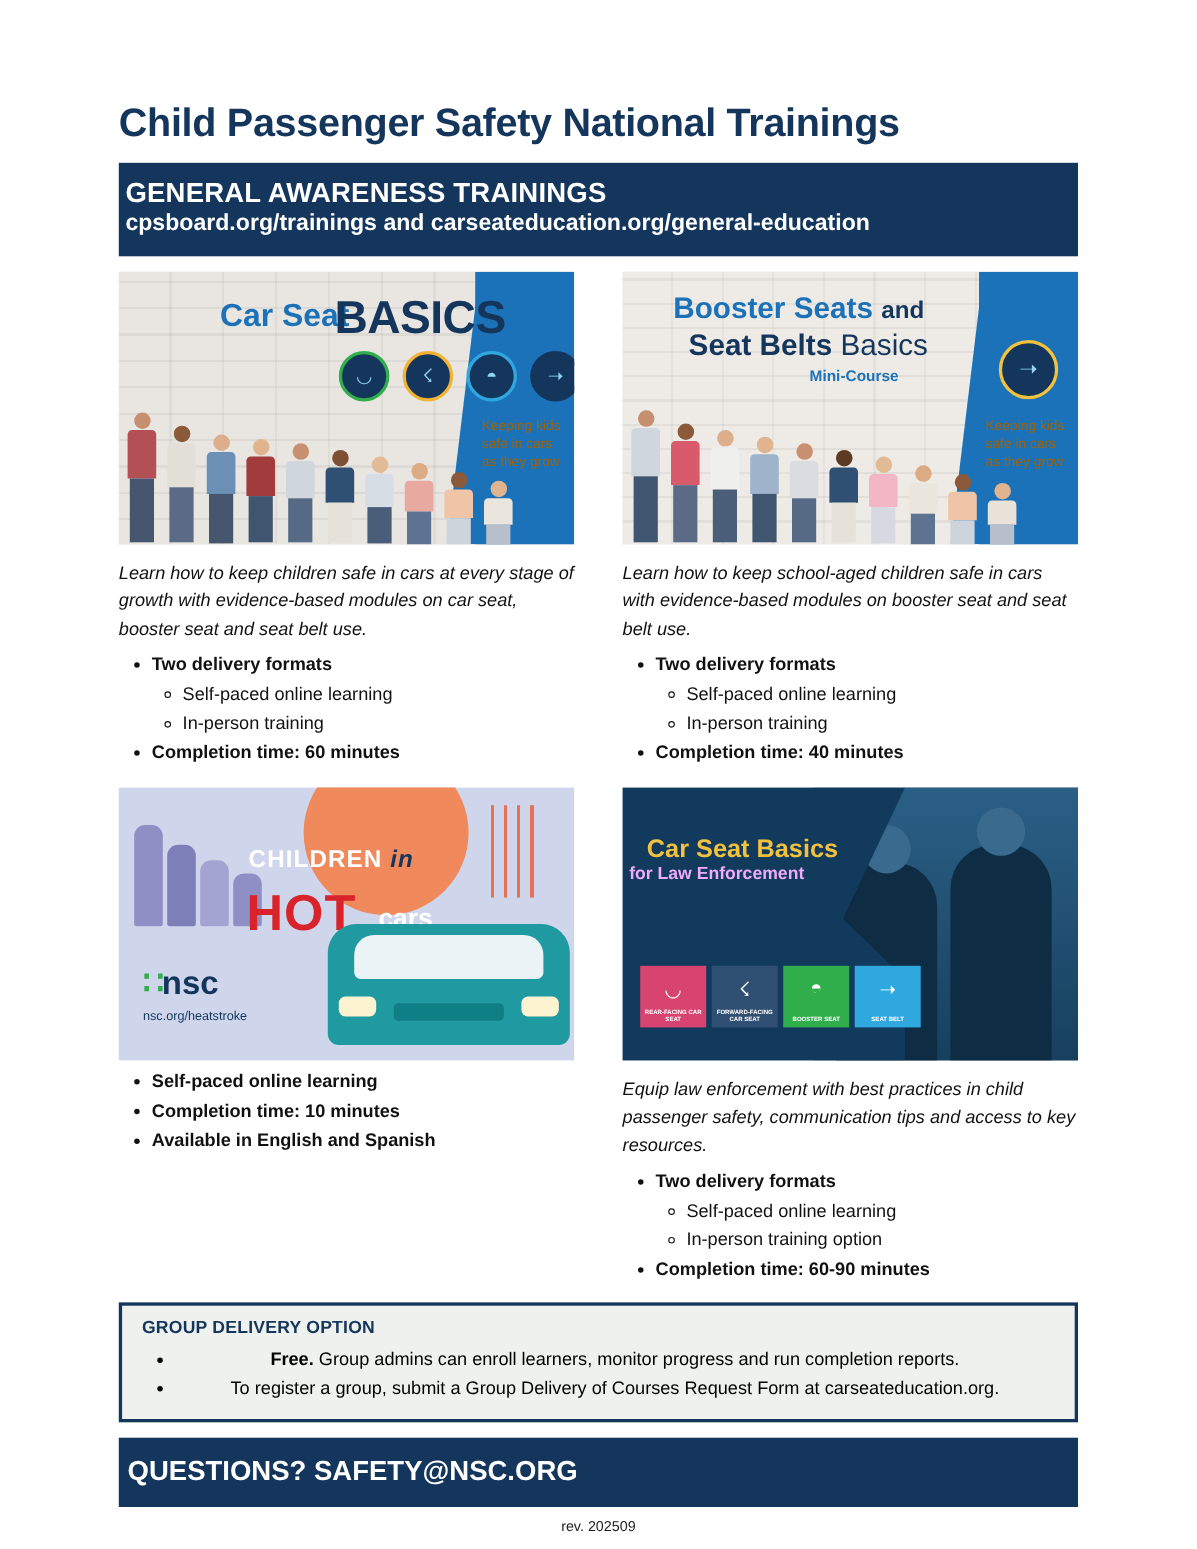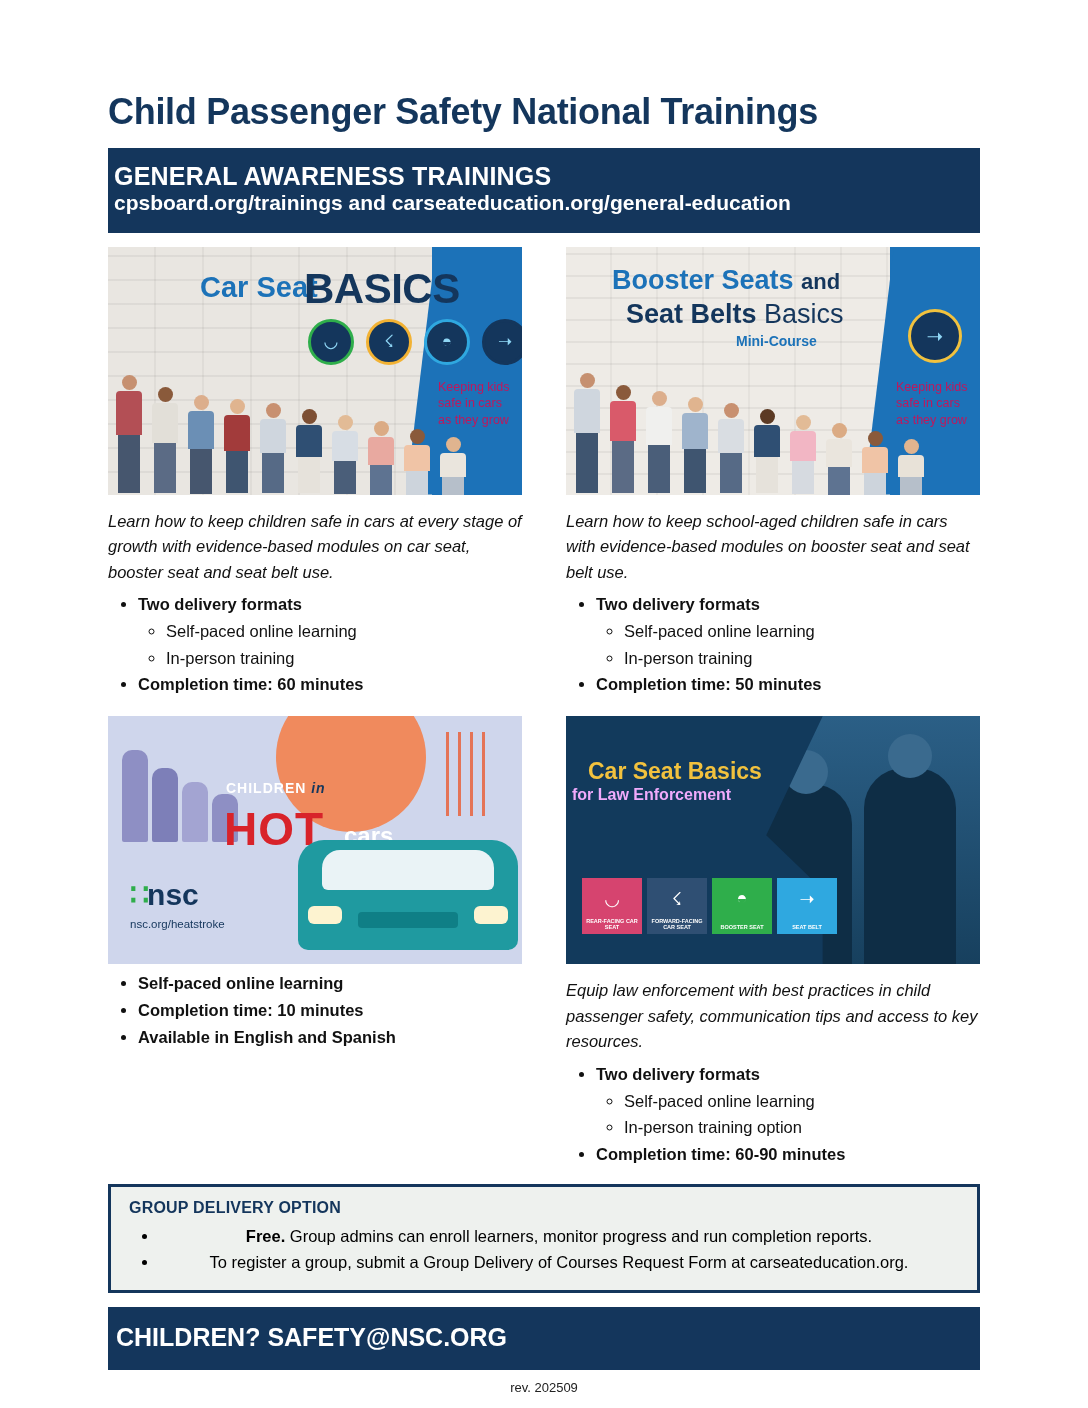--- a/index.html
+++ b/index.html
@@ -179,21 +179,21 @@
   .kidsrow {
     position: absolute; left: 0; bottom: 0; display: flex; align-items: flex-end; gap: 2px;
     padding-left: 4px;
   }
   .kid { width: 34px; position: relative; }
   .kid .head { width: 15px; height: 15px; border-radius: 50%; background: #c69070; margin: 0 auto; }
   .kid .body { width: 26px; margin: 1px auto 0 auto; border-radius: 4px 4px 0 0; }
   .kid .legs { width: 22px; margin: 0 auto; background: #46566e; }
   .tagline {
     position: absolute; right: 6px; top: 132px; width: 78px;
-    color: #be185d; font-size: 12.5px; line-height: 1.35;
+    color: #a16207; font-size: 12.5px; line-height: 1.35;
   }
   
   .t2 { background: #eceae6; }
   .t2 .wall {
     position: absolute; left: 0; top: 0; right: 86px; bottom: 0;
     background:
       repeating-linear-gradient(0deg, rgba(255,255,255,0) 0 20px, rgba(0,0,0,0.05) 20px 22px),
       repeating-linear-gradient(90deg, rgba(255,255,255,0) 0 44px, rgba(0,0,0,0.04) 44px 46px),
       #eeebe6;
   }
@@ -208,21 +208,21 @@
     display: flex; align-items: center; justify-content: center; color: #8fd6f5; font-size: 20px;
   }
   
   .t3 { background: #cfd6ec; }
   .t3 .sun { position: absolute; right: 96px; top: -34px; width: 150px; height: 150px; border-radius: 50%; background: #f08a5d; }
   .t3 .heat { position: absolute; right: 36px; top: 16px; width: 40px; height: 84px;
     background: repeating-linear-gradient(90deg, #e8623c 0 3px, transparent 3px 12px); opacity:.85; }
   .t3 .silh { position: absolute; left: 14px; top: 34px; display: flex; align-items: flex-end; gap: 4px; }
   .t3 .sk { width: 26px; background: #8e8fc4; border-radius: 10px 10px 2px 2px; }
   .t3 .word-children {
-    position: absolute; left: 118px; top: 64px; font-size: 14px; font-weight: bold; color: #ffffff;
+    position: absolute; left: 118px; top: 52px; font-size: 22px; font-weight: bold; color: #ffffff;
     letter-spacing: 1px;
   }
   .t3 .word-children .in { color: #14365c; font-style: italic; font-weight: bold; }
   .t3 .word-hot {
     position: absolute; left: 116px; top: 86px; font-size: 46px; font-weight: bold; color: #d8232a; letter-spacing: 1px;
   }
   .t3 .word-cars {
     position: absolute; left: 236px; top: 106px; font-size: 24px; font-weight: bold; color: #ffffff;
   }
   .t3 .car {
@@ -437,21 +437,21 @@
       <div class="desc">Learn how to keep school-aged children safe in cars with evidence-based modules on booster seat and seat belt use.</div>
 
       <ul class="bul">
         <li>
           <span>Two delivery formats</span>
           <ul class="sub">
             <li>Self-paced online learning</li>
             <li>In-person training</li>
           </ul>
         </li>
-        <li>Completion time: 50 minutes</li>
+        <li>Completion time: 40 minutes</li>
       </ul>
     </div>
 
     <div class="card left" style="margin-top:18px">
       <div class="thumb t3">
         <div class="sun"></div>
         <div class="heat"></div>
         <div class="silh">
           <div class="sk" style="height:92px"></div>
           <div class="sk" style="height:74px;background:#7d7fb8"></div>
@@ -536,17 +536,17 @@
     <ul>
       <li>
         <b>Free.</b><span> Group admins can enroll learners,  monitor progress and run completion reports.</span>
       </li>
       <li>
         <span>To register a group, submit a Group Delivery of Courses Request Form at carseateducation.org.</span>
       </li>
     </ul>
   </div>
 
-  <div class="footer-band">CHILDREN? SAFETY@NSC.ORG</div>
+  <div class="footer-band">QUESTIONS? SAFETY@NSC.ORG</div>
 
   <div class="rev">rev. 202509</div>
 
 </div>
 
 </body></html>

